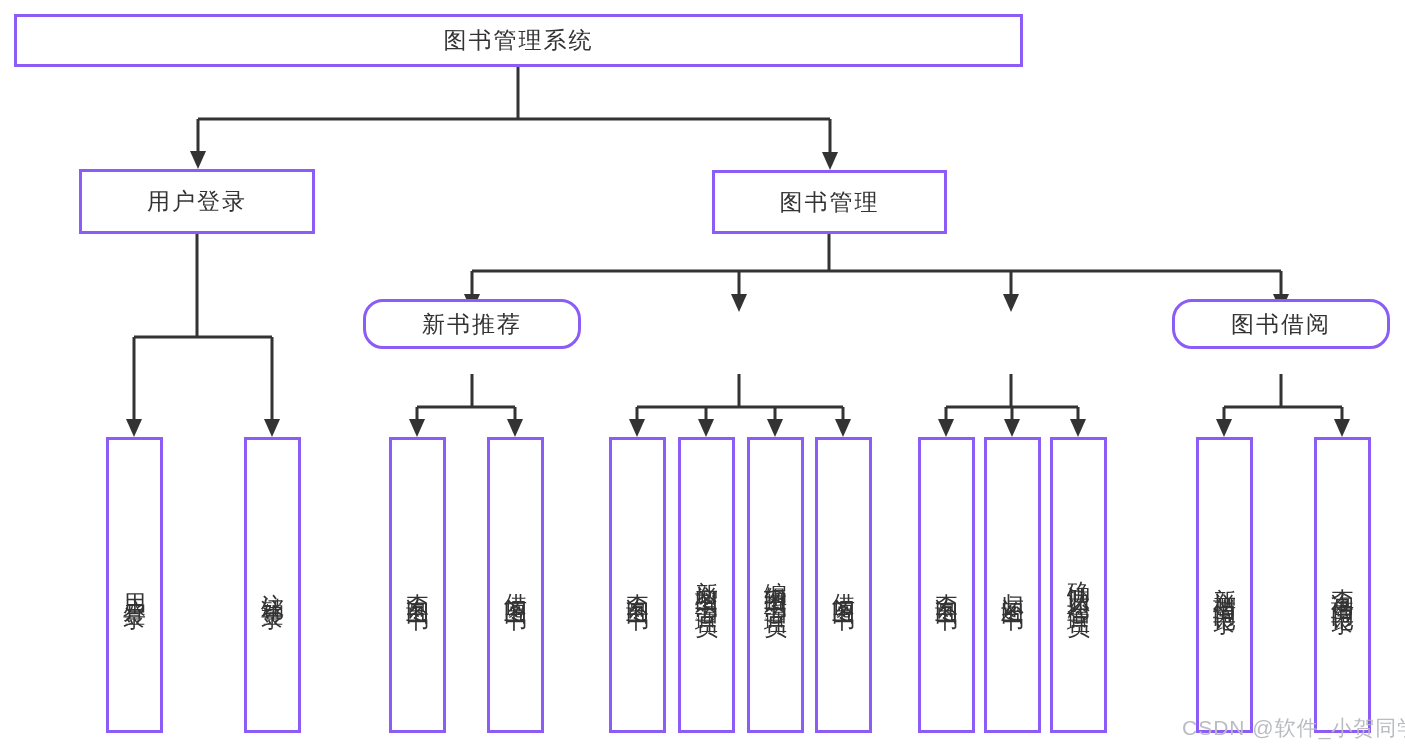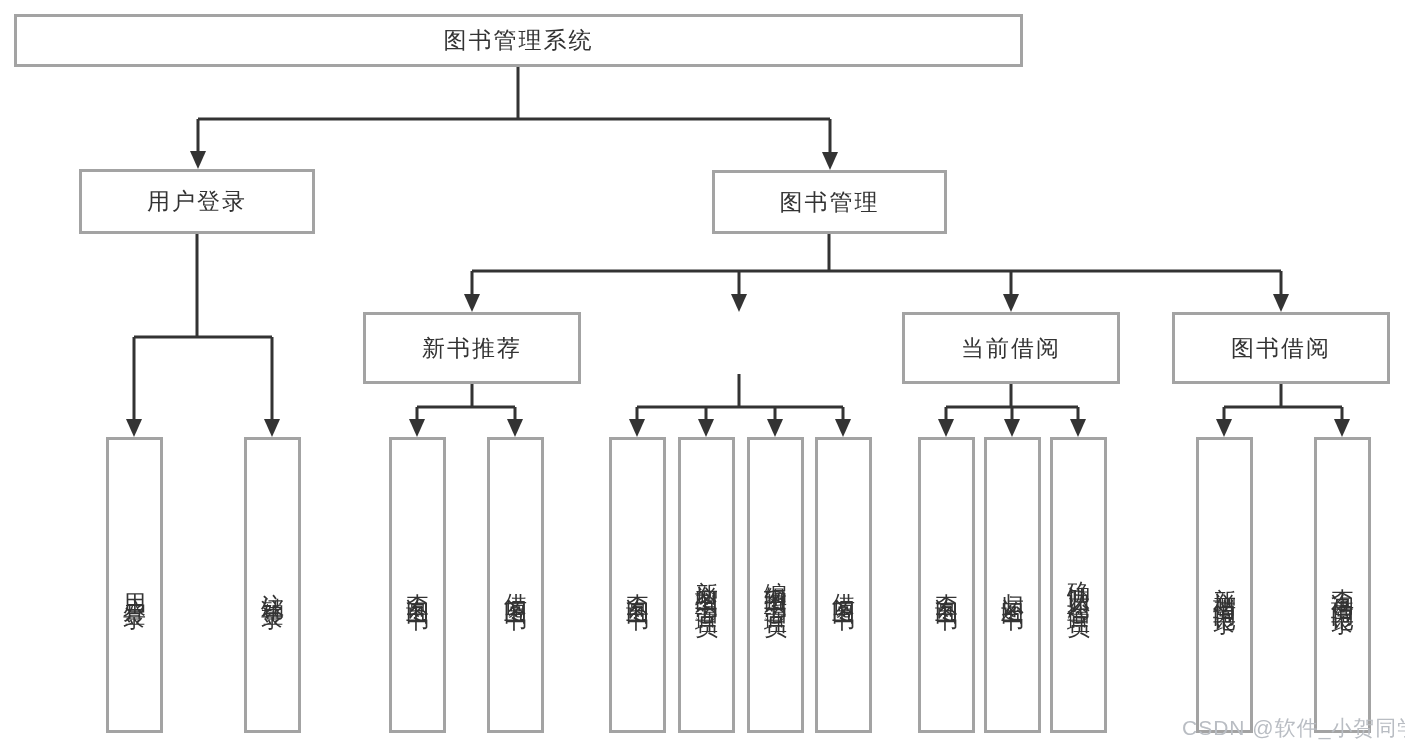--- a/index.html
+++ b/index.html
@@ -14,34 +14,34 @@
   svg.connectors {
     position: absolute;
     left: 0; top: 0;
     width: 1405px; height: 747px;
     pointer-events: none;
   }
   .box {
     position: absolute;
     box-sizing: border-box;
     background: #ffffff;
-    border: 3px solid #a3a3a3;
+    border: 3px solid #8b5cf6;
     color: #333333;
     display: flex;
     align-items: center;
     justify-content: center;
     font-size: 23px;
     letter-spacing: 2px;
     text-align: center;
     line-height: 1.25;
   }
   .box.root  { left: 14px;  top: 14px;  width: 1009px; height: 53px; }
   .box.lvl2a { left: 79px;  top: 169px; width: 236px;  height: 65px; }
   .box.lvl2b { left: 712px; top: 170px; width: 235px;  height: 64px; }
-  .box.lvl3  { top: 312px; height: 72px; }
+  .box.lvl3  { top: 299px; height: 50px; border-radius: 20px; }
   .box.n1 { left: 363px;  width: 218px; }
   .box.n2 { left: 631px;  width: 216px; }
   .box.n3 { left: 902px;  width: 218px; }
   .box.n4 { left: 1172px; width: 218px; }
   .box.leaf {
     top: 437px;
     height: 296px;
     writing-mode: vertical-rl;
     letter-spacing: 5px;
     font-size: 23px;
@@ -108,21 +108,20 @@
       <polygon points="1334,419 1350,419 1342,437"></polygon>
     </g>
   </svg>
 
   <div class="box root">图书管理系统</div>
 
   <div class="box lvl2a">用户登录</div>
   <div class="box lvl2b">图书管理</div>
 
   <div class="box lvl3 n1">新书推荐</div>
-  <div class="box lvl3 n3">当前借阅</div>
   <div class="box lvl3 n4">图书借阅</div>
 
   <div class="box leaf u1">用户登录</div>
   <div class="box leaf u2">注销登录</div>
 
   <div class="box leaf a1">查询图书</div>
   <div class="box leaf a2">借阅图书</div>
 
   <div class="box leaf b1">查询图书</div>
   <div class="box leaf b2">新增图书（管理员）</div>

